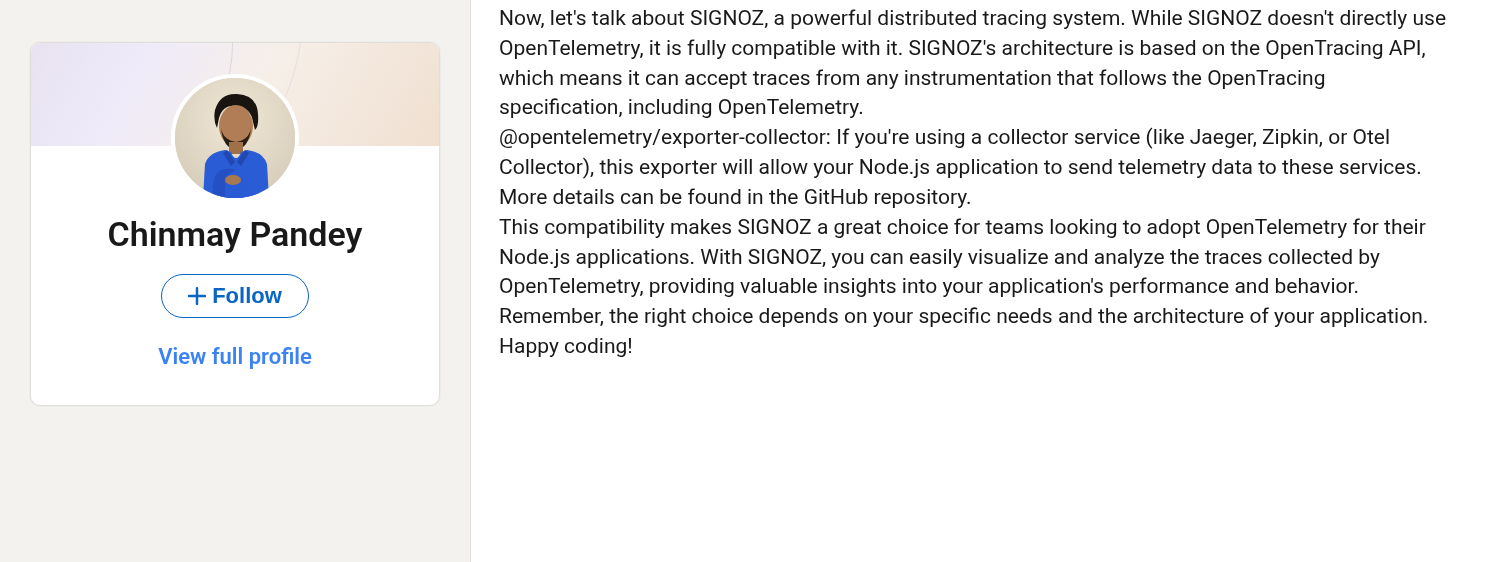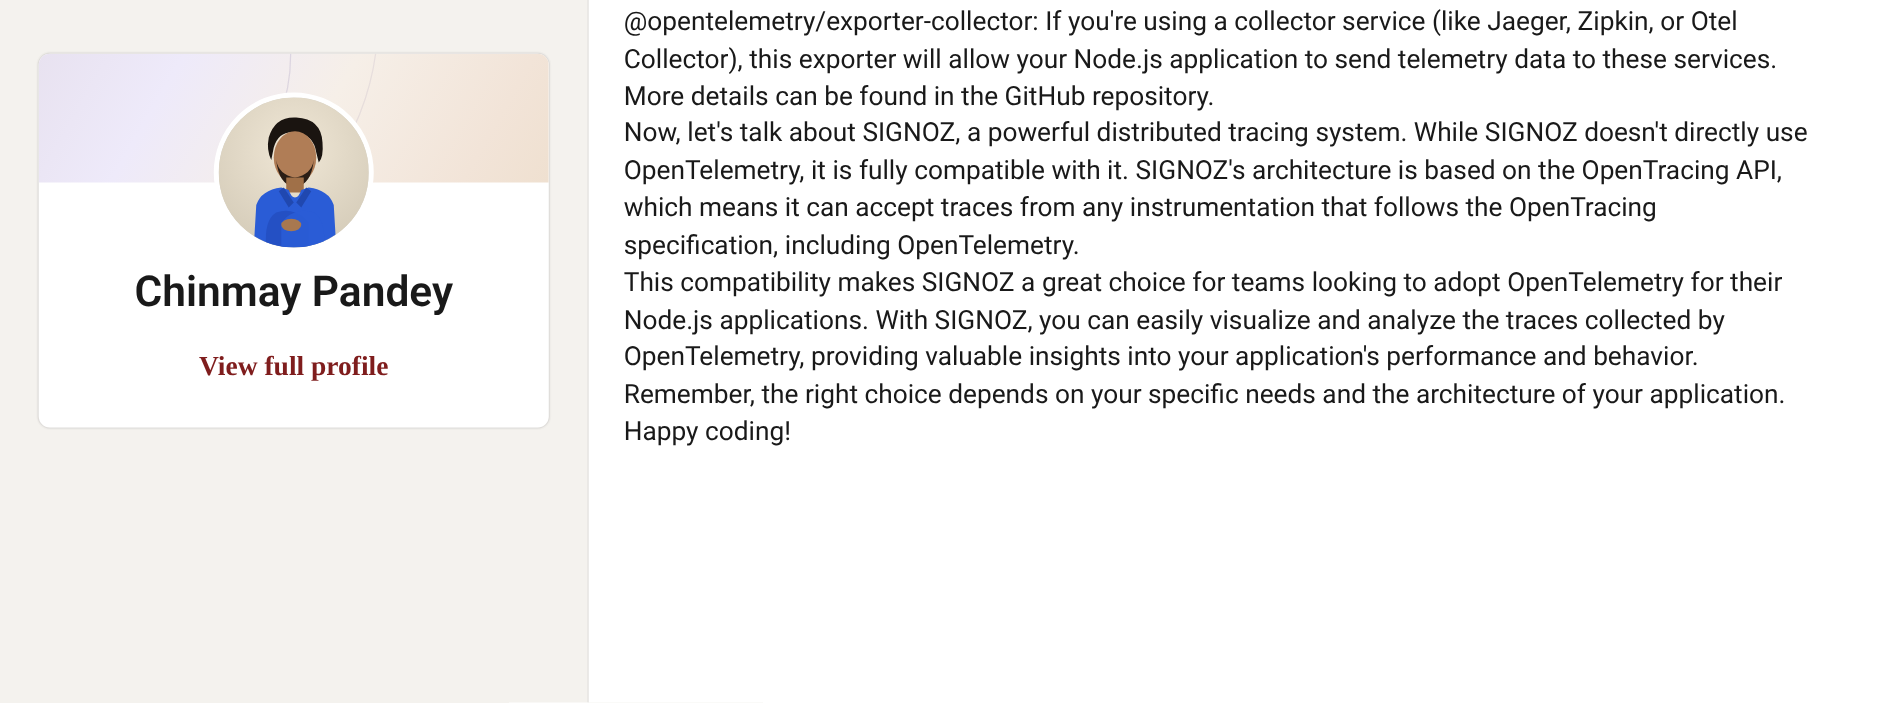--- a/index.html
+++ b/index.html
@@ -126,24 +126,23 @@
     }
     .follow-btn svg {
       width: 18px;
       height: 18px;
     }
     .view-profile {
       display: block;
       margin-top: 26px;
       font-size: 22px;
       font-weight: 600;
-      color: #7f1d1d;
+      color: #3b82f6;
       text-decoration: none;
       cursor: pointer;
-      font-family: Liberation Serif, serif;
     }
     .divider {
       width: 1px;
       background: #e0dedb;
     }
     .content {
       flex: 1;
       background: #ffffff;
       padding-left: 28px;
       padding-right: 56px;
@@ -193,27 +192,33 @@
           <path d="M70 72 L62 84 L66 88 L74 75 Z" fill="#2048b0"></path>
 
           <path d="M38 120 Q36 98 46 92 Q58 88 68 96 L72 100 L72 120 Z" fill="#2450c4"></path>
           <path d="M84 120 Q86 98 76 92 Q64 88 54 96 L50 100 L50 120 Z" fill="#2a5cd6" opacity="0.9"></path>
           <ellipse cx="58" cy="102" rx="8" ry="5" fill="#a87850"></ellipse>
         </svg>
       </div>
     </div>
     <div class="profile-body">
       <div class="profile-name">Chinmay Pandey</div>
+      <button class="follow-btn">
+        <svg viewBox="0 0 16 16">
+          <path d="M8 1 L8 15 M1 8 L15 8" stroke="#0a66c2" stroke-width="2.2" stroke-linecap="round"></path>
+        </svg>
+        <span>Follow</span>
+      </button>
       <a class="view-profile">View full profile</a>
     </div>
   </div>
 </div>
 
 <div class="divider"></div>
 
 <div class="content">
   <div class="content-inner">
+    <p>Now, let's talk about SIGNOZ, a powerful distributed tracing system. While SIGNOZ doesn't directly use OpenTelemetry, it is fully compatible with it. SIGNOZ's architecture is based on the OpenTracing API, which means it can accept traces from any instrumentation that follows the OpenTracing specification, including OpenTelemetry.</p>
     <p>@opentelemetry/exporter-collector: If you're using a collector service (like Jaeger, Zipkin, or Otel Collector), this exporter will allow your Node.js application to send telemetry data to these services. More details can be found in the GitHub repository.</p>
-    <p>Now, let's talk about SIGNOZ, a powerful distributed tracing system. While SIGNOZ doesn't directly use OpenTelemetry, it is fully compatible with it. SIGNOZ's architecture is based on the OpenTracing API, which means it can accept traces from any instrumentation that follows the OpenTracing specification, including OpenTelemetry.</p>
     <p>This compatibility makes SIGNOZ a great choice for teams looking to adopt OpenTelemetry for their Node.js applications. With SIGNOZ, you can easily visualize and analyze the traces collected by OpenTelemetry, providing valuable insights into your application's performance and behavior.</p>
     <p>Remember, the right choice depends on your specific needs and the architecture of your application. Happy coding!</p>
   </div>
 </div>
 
 </body></html>

